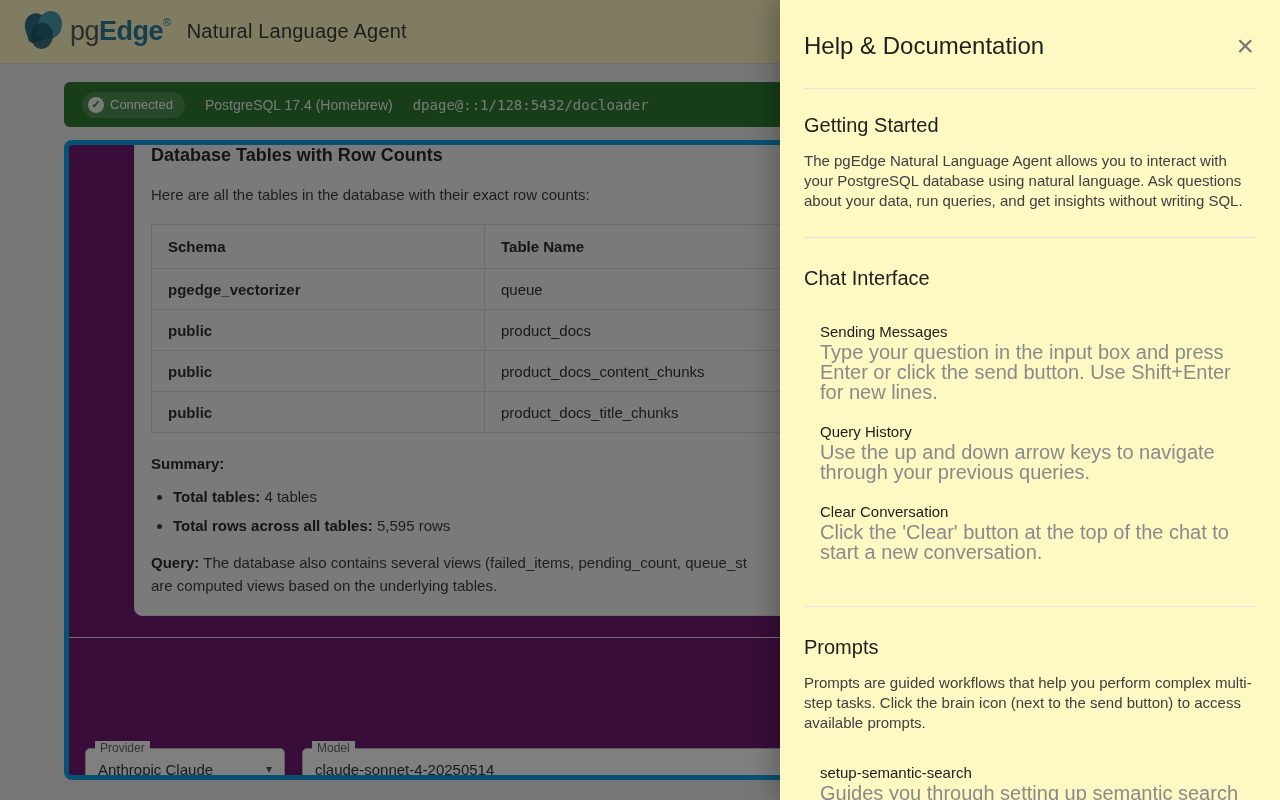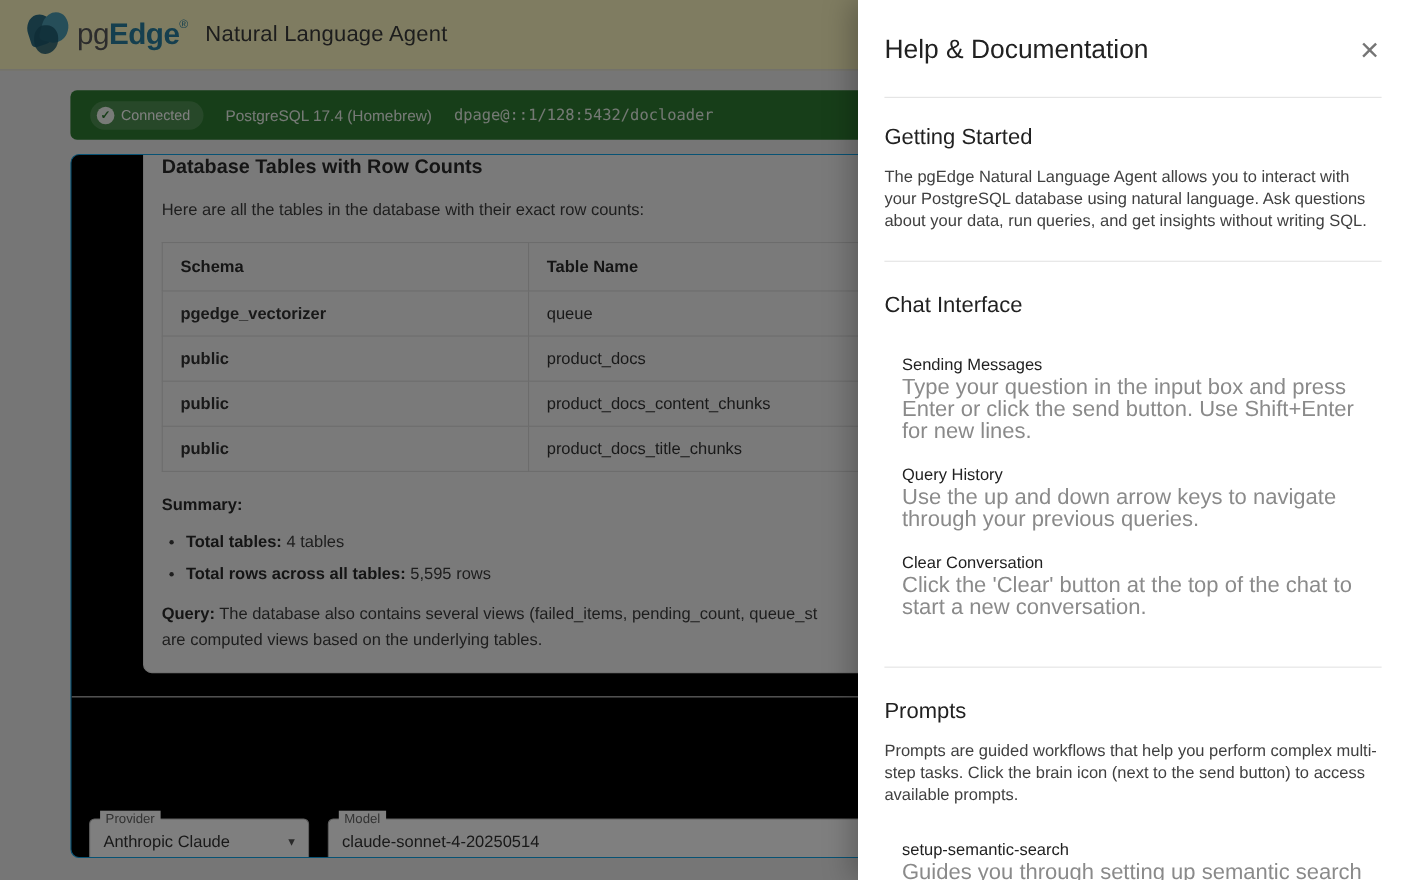--- a/index.html
+++ b/index.html
@@ -26,21 +26,21 @@
   .conn-banner { position:absolute; left:64px; top:82px; width:1152px; height:45px;
     background:#2e7d32; border-radius:6px; display:flex; align-items:center; padding:0 18px; gap:20px; }
   .conn-chip { display:flex; align-items:center; gap:6px; background:rgba(255,255,255,0.16);
     border-radius:13px; height:26px; padding:0 12px 0 6px; color:#fff; font-size:13px; }
   .chip-check { width:16px; height:16px; border-radius:50%; background:#f1f6f1; color:#2e7d32;
     font-size:11px; font-weight:700; display:flex; align-items:center; justify-content:center; }
   .conn-server { color:#eef5ee; font-size:14px; }
   .conn-dsn { color:#e9f3e9; font-size:14px; font-family:"DejaVu Sans Mono", monospace; }
 
   .chat-paper { position:absolute; left:64px; top:140px; width:1152px; height:640px;
-    background:#000000; border:1px solid #0ea5e9; border-radius:8px; overflow:hidden; }
+    background:#701a75; border:5px solid #0ea5e9; border-radius:8px; overflow:hidden; }
   .messages { position:absolute; left:0; top:0; right:0; height:492px; overflow:hidden; }
   .msg-card { position:absolute; left:65px; top:-20px; width:1000px;
     background:#f5f5f5; border:1px solid #e2e2e2; border-radius:8px; padding:16px 20px 18px 16px;
     color:#333; }
   .msg-card h3 { font-size:18px; line-height:26px; color:#2b2b2b; }
   .msg-intro { margin-top:16px; font-size:15px; line-height:22px; color:#3d3d3d; }
 
   table.dbtable { margin-top:18px; border-collapse:collapse; width:980px; background:#f5f5f5;
     border:1px solid #d9d9d9; table-layout:fixed; }
   table.dbtable th, table.dbtable td { border:1px solid #d9d9d9; text-align:left;
@@ -69,21 +69,21 @@
     font-size:12px; color:#666; }
   .sel-provider { left:16px; width:200px; justify-content:space-between; cursor:pointer; }
   .sel-value { font-size:15px; color:#333; }
   .caret { color:#555; font-size:12px; margin-left:10px; }
   .fld-model { left:233px; width:903px; }
 
   
   .backdrop { position:absolute; inset:0; background:rgba(0,0,0,0.5); z-index:10; }
 
   
-  .drawer { position:absolute; top:0; right:0; width:500px; height:800px; background:#ffffff;
+  .drawer { position:absolute; top:0; right:0; width:500px; height:800px; background:#fef9c3;
     z-index:20; box-shadow:-6px 0 24px rgba(0,0,0,0.25); overflow:hidden; }
   .drawer-header { display:flex; align-items:center; justify-content:space-between;
     padding:30px 24px 0 24px; }
   .drawer-title { font-size:24px; line-height:32px; color:#212121; font-weight:400; }
   .close-btn { border:none; background:none; font-size:30px; line-height:28px; color:#757575;
     cursor:pointer; padding:0 2px; }
   .hr { border:none; border-top:1px solid #e3e3e3; margin:0 24px; }
   .hr1 { margin-top:26px; } .hr2 { margin-top:26px; } .hr3 { margin-top:44px; }
   .sec-h { font-size:20px; line-height:28px; font-weight:400; color:#212121; margin:26px 24px 0 24px; }
   .sec-h.first { margin-top:22px; }

